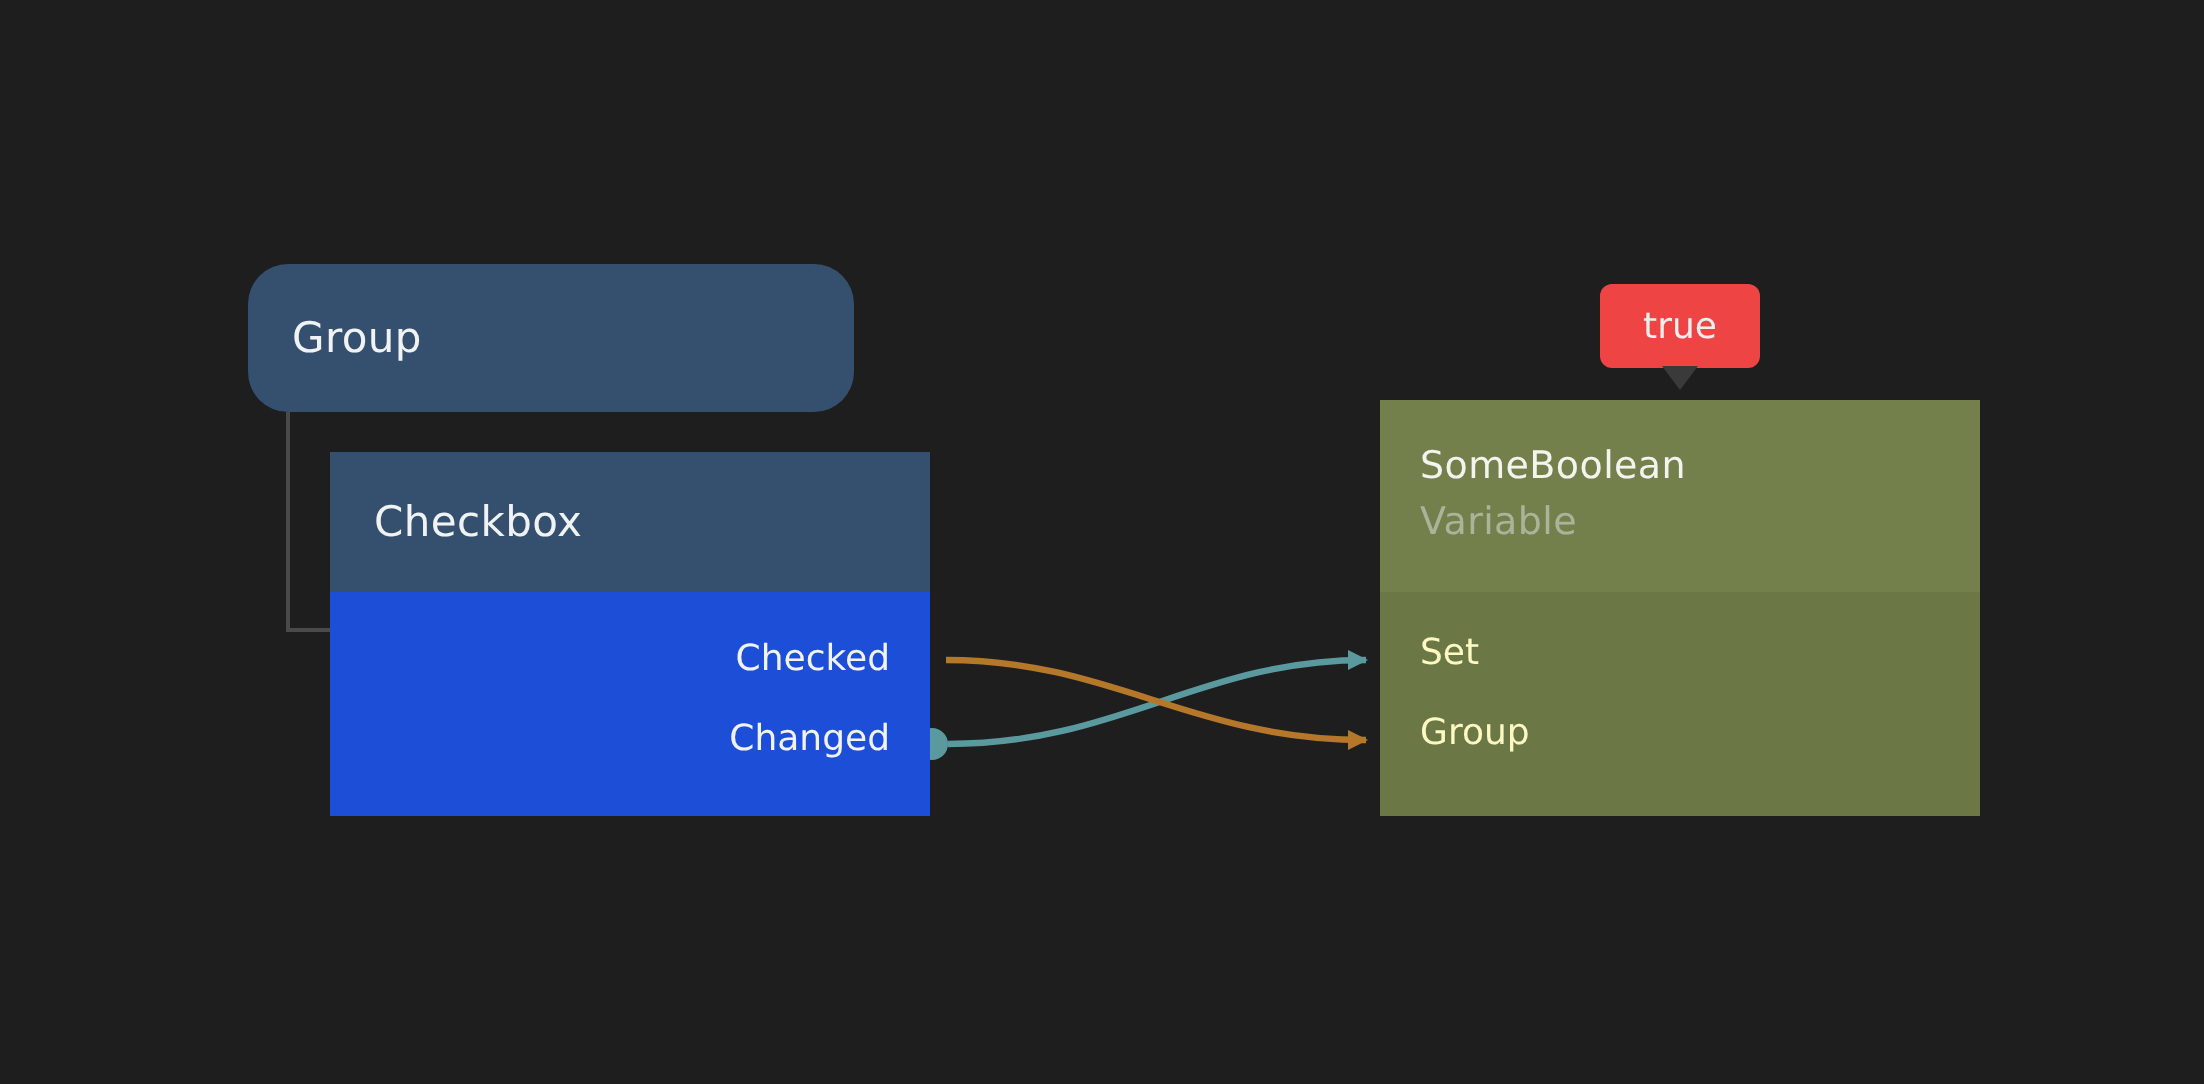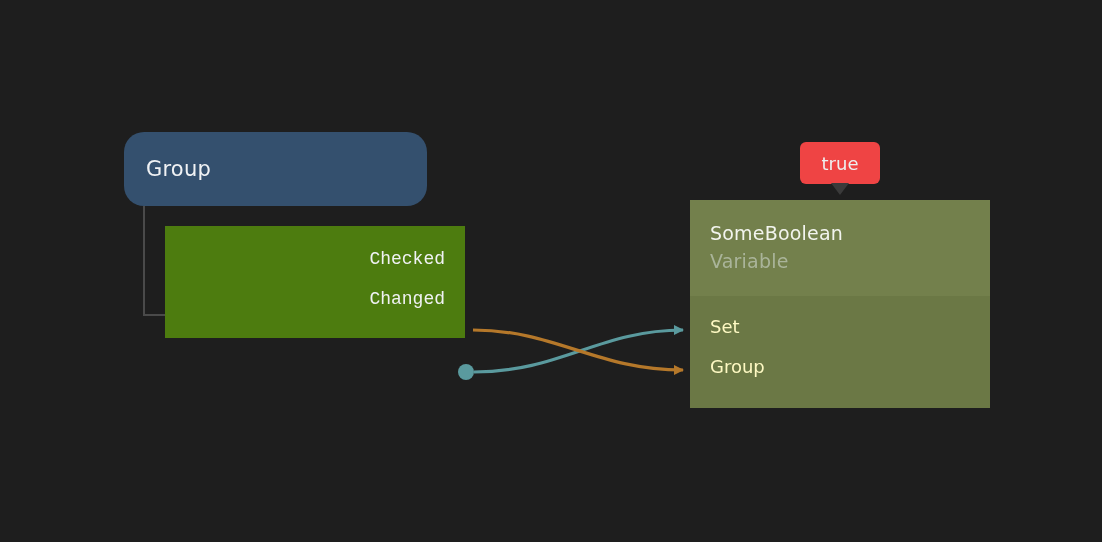--- a/index.html
+++ b/index.html
@@ -98,23 +98,22 @@
     top: 0;
     height: 70px;
     display: flex;
     align-items: center;
     color: #f0f2f4;
     font-size: 21px;
     letter-spacing: 0.2px;
   }
   .checkbox-node .node-body {
     height: 112px;
-    background: #4d7c0f;
-    position: relative;
-    font-family: Liberation Mono, monospace;
+    background: #1d4ed8;
+    position: relative;
   }
 
   
   .port-out {
     position: absolute;
     right: 20px;
     display: flex;
     align-items: center;
     justify-content: flex-end;
     color: #f0f2f4;
@@ -219,20 +218,23 @@
     <circle cx="466" cy="372" r="8" fill="#5a9a9e"></circle>
   </svg>
 
   <div class="node group-node">
     <span class="group-title">Group</span>
   </div>
 
   <div class="bracket"></div>
 
   <div class="node checkbox-node">
+    <div class="node-header">
+      <span class="node-title">Checkbox</span>
+    </div>
     <div class="node-body">
       <div class="port-out row1">
         <span>Checked</span>
       </div>
       <div class="port-out row2">
         <span>Changed</span>
       </div>
     </div>
   </div>
 

